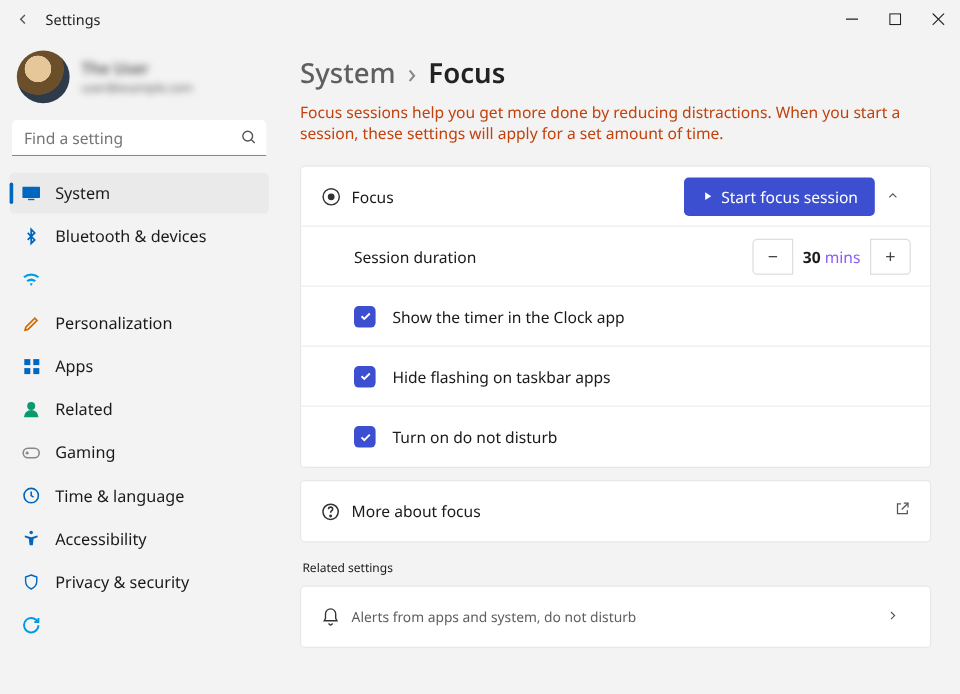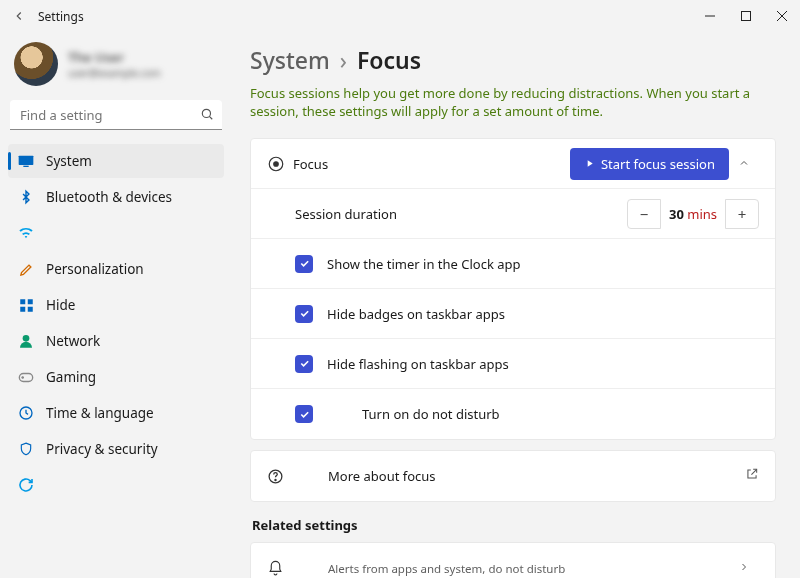--- a/index.html
+++ b/index.html
@@ -27,40 +27,40 @@
   .nav { list-style: none; display: flex; flex-direction: column; gap: 2px; }
   .nav-item { display: flex; align-items: center; height: 34px; padding: 0 10px; border-radius: 4px; gap: 12px; cursor: default; font-size: 13.5px; color: #1a1a1a; }
   .nav-item.active { background: #eaeaea; position: relative; }
   .nav-item.active::before { content: ""; position: absolute; left: 0; top: 8px; bottom: 8px; width: 3px; background: #0067c0; border-radius: 2px; }
   .nav-icon { width: 16px; height: 16px; display: flex; align-items: center; justify-content: center; }
 
   .main { flex: 1; padding: 12px 24px 16px 18px; overflow: auto; }
   .crumb { display: flex; align-items: baseline; gap: 10px; font-size: 23px; font-weight: 600; color: #222; }
   .crumb .root { color: #5f5f5f; font-weight: 550; }
   .crumb .sep { color: #888; font-weight: 400; }
-  .desc { color: #4d7c0f; font-size: 13px; margin: 8px 0 18px 0; line-height: 1.4; }
+  .desc { color: #c2410c; font-size: 13px; margin: 8px 0 18px 0; line-height: 1.4; }
 
   .card { background: #fff; border: 1px solid #e8e8e8; border-radius: 4px; margin-bottom: 10px; }
   .row { display: flex; align-items: center; min-height: 50px; padding: 0 16px; border-bottom: 1px solid #eee; }
-  .row:last-child { border-bottom: none; gap: 35px; }
+  .row:last-child { border-bottom: none; }
   .row .lead { width: 26px; display: flex; justify-content: flex-start; color: #333; }
   .row .label { flex: 1; font-size: 13px; }
   .row .sublabel { font-size: 11.5px; color: #5f5f5f; }
   .row.indent { padding-left: 44px; }
 
   .start-btn { background: #3c4fd0; color: #fff; border: none; border-radius: 4px; padding: 7px 14px; font-size: 13px; display: flex; align-items: center; gap: 6px; cursor: pointer; }
   .chev { width: 30px; text-align: center; color: #555; }
   .stepper { display: flex; align-items: center; gap: 0; }
   .step-btn { width: 34px; height: 30px; border: 1px solid #ddd; background: #fff; display: flex; align-items: center; justify-content: center; color: #444; font-size: 15px; }
   .step-val { width: 64px; text-align: center; font-size: 13px; }
 
   .checkbox { width: 18px; height: 18px; border-radius: 4px; background: #3c4fd0; display: flex; align-items: center; justify-content: center; color: #fff; }
   .checkbox svg { width: 11px; height: 11px; }
 
-  .section-title { font-weight: 700; font-size: 13px; margin: 14px 0 8px 2px; }
+  .section-title { font-weight: 400; font-size: 10px; margin: 14px 0 8px 2px; }
   .link-out { color: #555; }
 
   
   .ic-system   { color:#0067c0; } .ic-bt {color:#0067c0;} .ic-net{color:#0099e5;}
   .ic-pers{color:#d26a00;} .ic-apps{color:#0067c0;} .ic-acct{color:#0a9a6d;}
   .ic-time{color:#0067c0;} .ic-game{color:#888;} .ic-acc{color:#0067c0;}
   .ic-priv{color:#0067c0;} .ic-wu{color:#0099e5;}
 </style>
 </head>
 <body>
@@ -146,48 +146,57 @@
         </li>
         <li class="nav-item">
           <span class="nav-icon ic-apps">
             <svg width="15" height="15" viewBox="0 0 24 24" fill="#0067c0">
               <rect x="2" y="2" width="8" height="8"></rect>
               <rect x="14" y="2" width="8" height="8"></rect>
               <rect x="2" y="14" width="8" height="8"></rect>
               <rect x="14" y="14" width="8" height="8"></rect>
             </svg>
           </span>
-          <span>Hide</span>
+          <span>Apps</span>
         </li>
         <li class="nav-item">
           <span class="nav-icon ic-acct">
             <svg width="16" height="16" viewBox="0 0 24 24" fill="#0a9a6d">
               <circle cx="12" cy="8" r="5"></circle>
               <path d="M3 22a9 9 0 0118 0z"></path>
             </svg>
           </span>
-          <span>Network</span>
+          <span>Related</span>
         </li>
         <li class="nav-item">
           <span class="nav-icon ic-game">
             <svg width="17" height="13" viewBox="0 0 24 16" fill="none" stroke="#888" stroke-width="2">
               <rect x="2" y="2" width="20" height="12" rx="6"></rect>
               <path d="M7 6v4M5 8h4M16 7h.01M18 9h.01"></path>
             </svg>
           </span>
           <span>Gaming</span>
         </li>
         <li class="nav-item">
           <span class="nav-icon ic-time">
             <svg width="16" height="16" viewBox="0 0 24 24" fill="none" stroke="#0067c0" stroke-width="2">
               <circle cx="12" cy="12" r="9"></circle>
               <path d="M12 7v5l3 2"></path>
             </svg>
           </span>
           <span>Time &amp; language</span>
+        </li>
+        <li class="nav-item">
+          <span class="nav-icon ic-acc">
+            <svg width="16" height="16" viewBox="0 0 24 24" fill="#0067c0">
+              <circle cx="12" cy="4" r="2.2"></circle>
+              <path d="M4 8l8 2 8-2v2l-5 2-1 8h-4l-1-8-5-2z"></path>
+            </svg>
+          </span>
+          <span>Accessibility</span>
         </li>
         <li class="nav-item">
           <span class="nav-icon ic-priv">
             <svg width="14" height="16" viewBox="0 0 24 24" fill="none" stroke="#0067c0" stroke-width="2">
               <path d="M12 2l8 3v6c0 5-3.5 9-8 11-4.5-2-8-6-8-11V5z"></path>
             </svg>
           </span>
           <span>Privacy &amp; security</span>
         </li>
         <li class="nav-item">
@@ -230,42 +239,34 @@
             </svg>
         </span>
       </div>
 
       <div class="row indent">
         <span class="label">Session duration</span>
         <div class="stepper">
           <div class="step-btn" style="border-radius:4px 0 0 4px">−</div>
           <div class="step-val">
             <b>30</b>
-            <span style="color:#b91c1c">mins</span>
+            <span style="color:#8b5cf6">mins</span>
           </div>
           <div class="step-btn" style="border-radius:0 4px 4px 0">+</div>
         </div>
       </div>
 
       <div id="focus-options">
           <div class="row indent">
             <span class="checkbox">
               <svg viewBox="0 0 24 24" fill="none" stroke="currentColor" stroke-width="3.5">
                 <path d="M5 12l5 5L20 7"></path>
               </svg>
             </span>
             <span class="label" style="margin-left:14px">Show the timer in the Clock app</span>
-          </div>
-          <div class="row indent">
-            <span class="checkbox">
-              <svg viewBox="0 0 24 24" fill="none" stroke="currentColor" stroke-width="3.5">
-                <path d="M5 12l5 5L20 7"></path>
-              </svg>
-            </span>
-            <span class="label" style="margin-left:14px">Hide badges on taskbar apps</span>
           </div>
           <div class="row indent">
             <span class="checkbox">
               <svg viewBox="0 0 24 24" fill="none" stroke="currentColor" stroke-width="3.5">
                 <path d="M5 12l5 5L20 7"></path>
               </svg>
             </span>
             <span class="label" style="margin-left:14px">Hide flashing on taskbar apps</span>
           </div>
           <div class="row indent">

